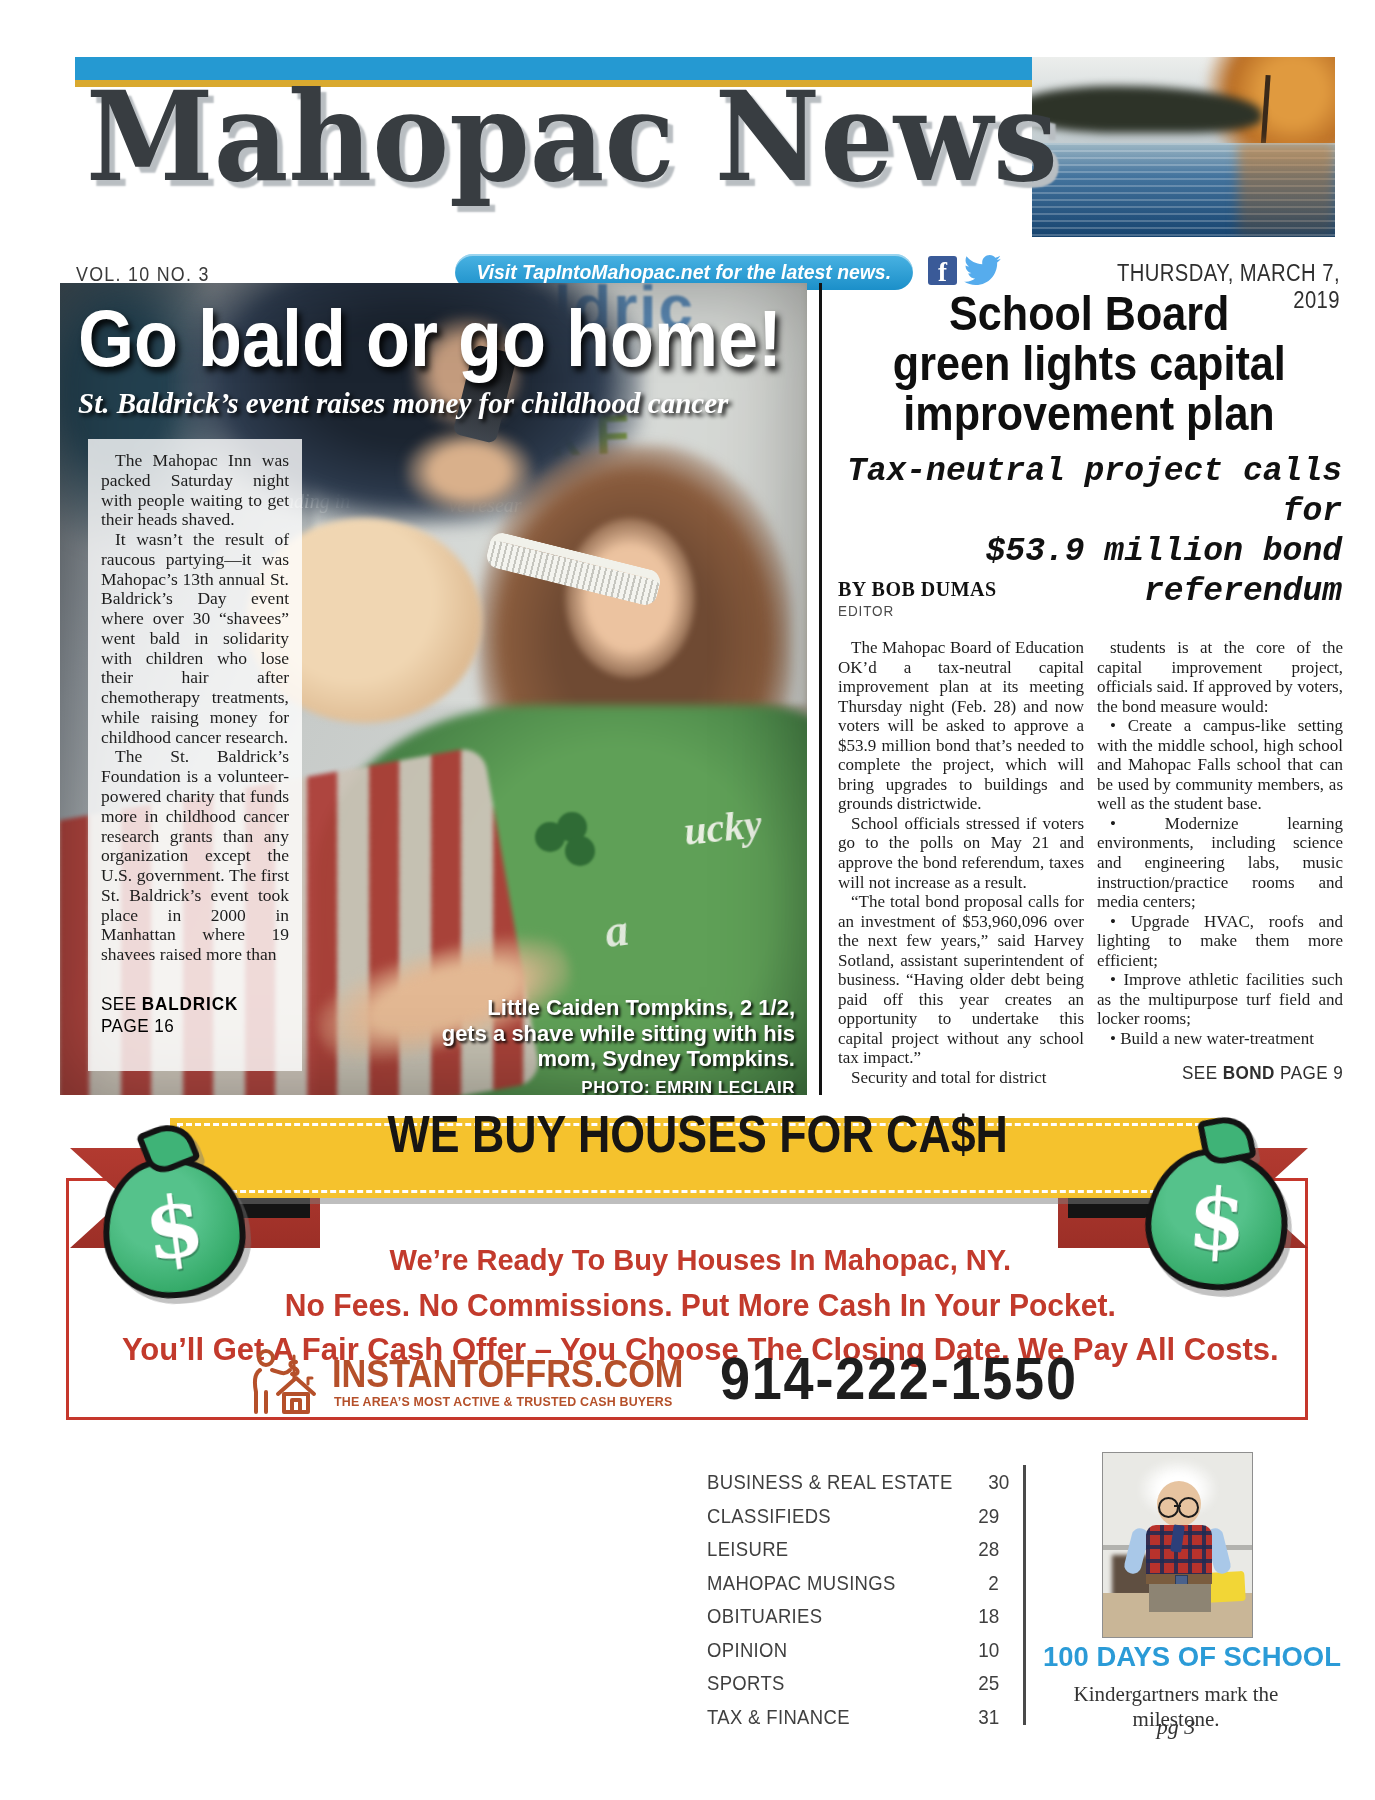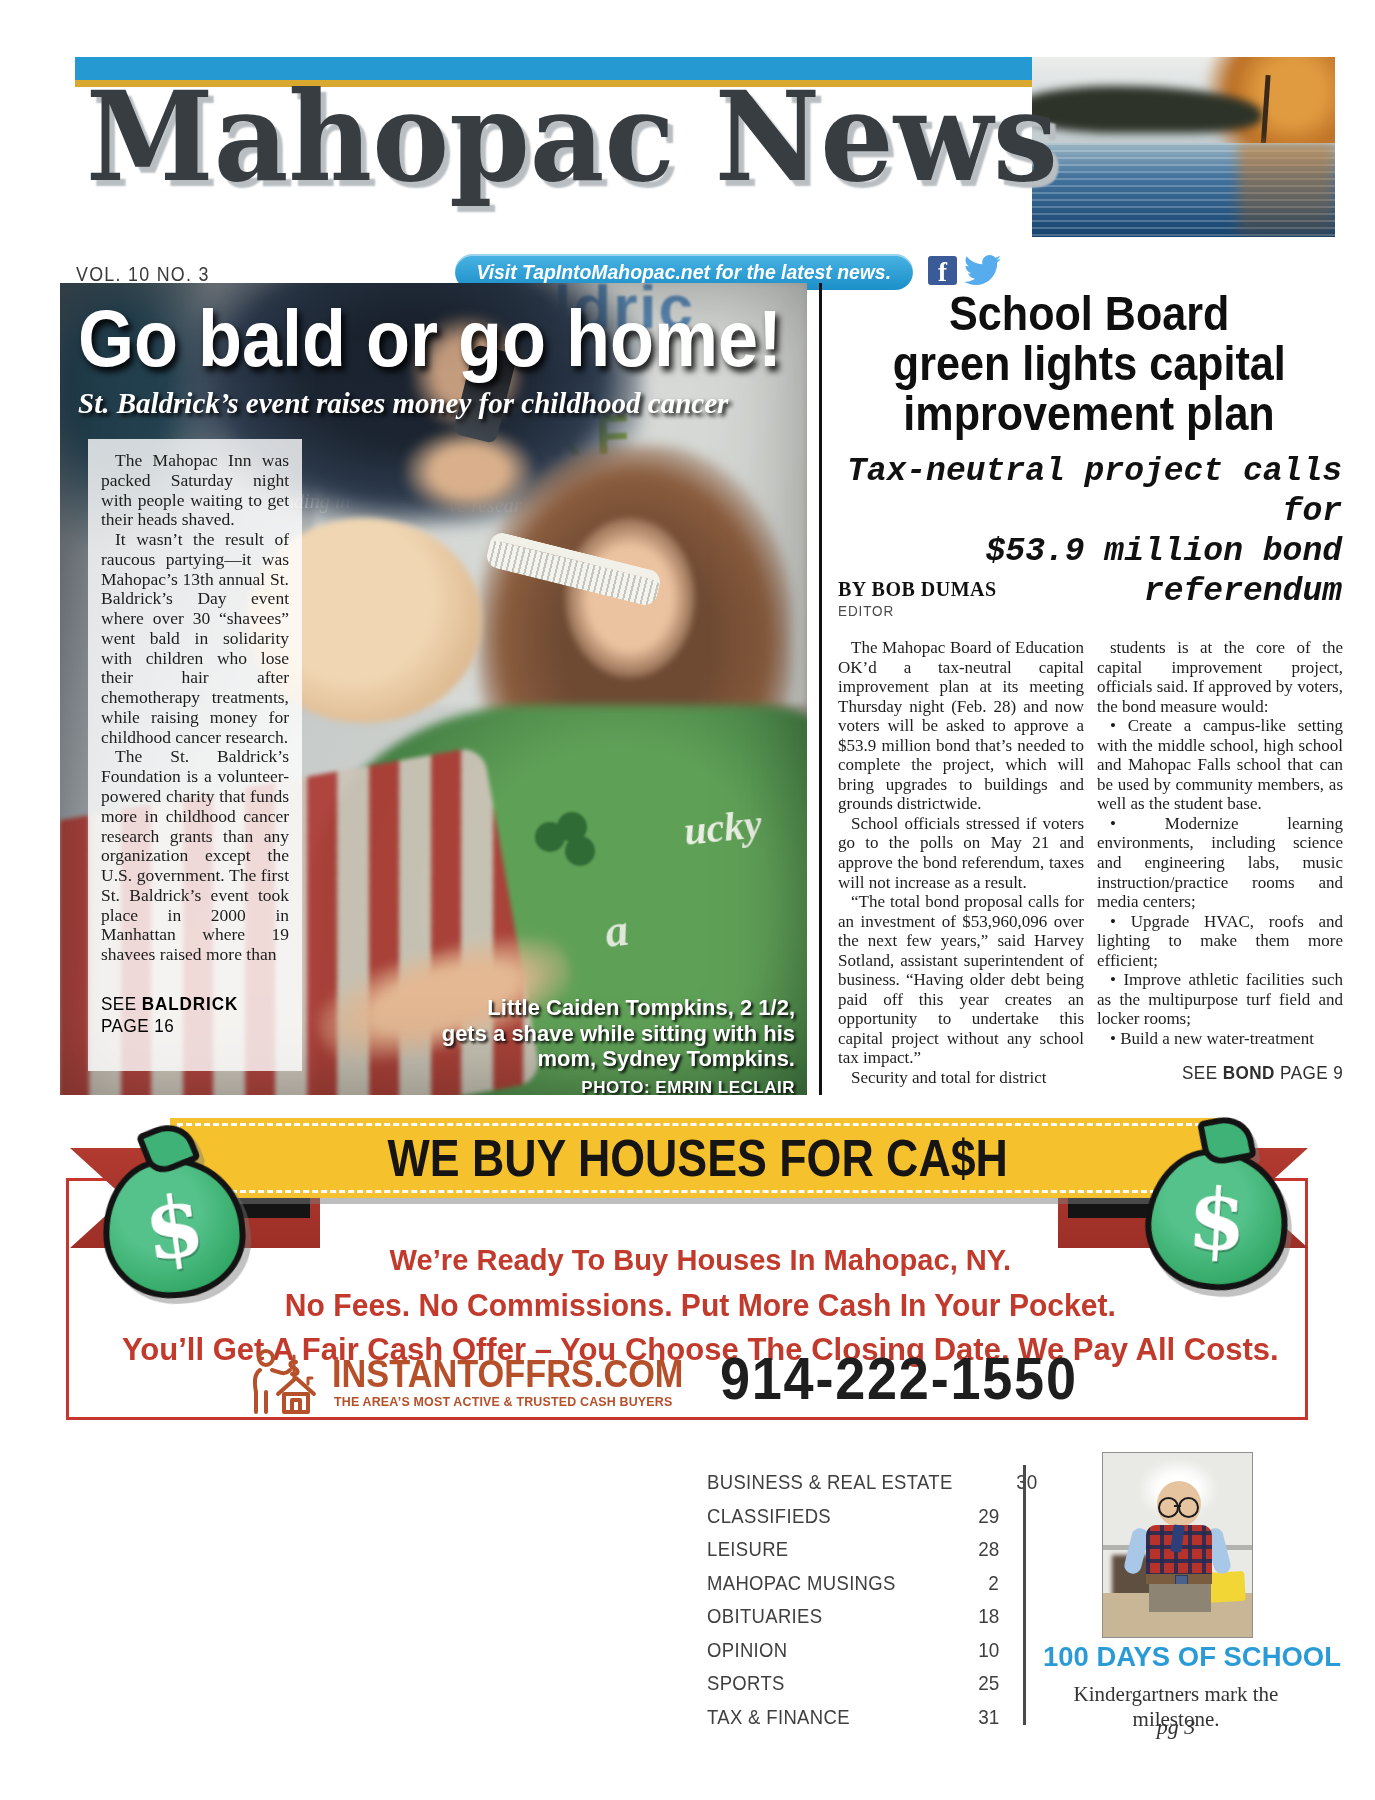--- a/index.html
+++ b/index.html
@@ -116,21 +116,21 @@
   .tail-left{left:70px;top:1148px;width:250px;height:100px;background:linear-gradient(#b23a30,#9c2f27);
       clip-path:polygon(22% 50%,0 0,100% 0,100% 100%,0 100%);}
   .tail-right{left:1058px;top:1148px;width:250px;height:100px;background:linear-gradient(#b23a30,#9c2f27);
       clip-path:polygon(0 0,100% 0,78% 50%,100% 100%,0 100%);}
   .fold-left{left:200px;top:1192px;width:110px;height:26px;background:#141414;
       clip-path:polygon(0 0,100% 0,100% 100%,30% 100%);}
   .fold-right{left:1068px;top:1192px;width:110px;height:26px;background:#141414;
       clip-path:polygon(0 0,100% 0,70% 100%,0 100%);}
   .ribbon-mid{left:170px;top:1118px;width:1056px;height:80px;background:#f5c22d;}
   .ribbon-dash{position:absolute;inset:5px 7px;border:3px dashed #fff;}
-  .ad-hl{left:170px;top:1128px;width:1056px;text-align:center;font-weight:bold;font-size:52px;color:#171513;white-space:nowrap;}
+  .ad-hl{left:170px;top:1104px;width:1056px;text-align:center;font-weight:bold;font-size:52px;color:#171513;white-space:nowrap;}
   .ad-hl span{transform:scaleX(.86);}
   .bag{width:130px;height:128px;background:radial-gradient(circle at 40% 35%,#55c28b 0 35%,#33a967 75%,#27935a 100%);
       border:6px solid #131313;border-radius:46% 54% 52% 50%/58% 56% 46% 48%;
       display:flex;align-items:center;justify-content:center;}
   .bag-wrap{filter:drop-shadow(5px 6px 0 rgba(120,120,120,.45));}
   .bag-l{left:103px;top:1158px;transform:rotate(-4deg);}
   .bag-r{left:1146px;top:1150px;transform:rotate(7deg);}
   .knot{position:absolute;left:50%;top:-34px;width:40px;height:34px;margin-left:-26px;
       background:#3fb377;border:6px solid #131313;border-radius:6px 60% 6px 40%;transform:rotate(-18deg);}
   .bag .dollar{font-family:"DejaVu Serif",serif;font-weight:bold;font-size:84px;color:#fff;
@@ -144,21 +144,21 @@
   .brand{left:332px;top:1352px;font-weight:bold;font-size:39px;color:#b5502a;white-space:nowrap;}
   .brand span{transform:scaleX(.88);}
   .tagline{left:334px;top:1394px;font-weight:bold;font-size:13.5px;color:#b5502a;letter-spacing:.2px;white-space:nowrap;}
   .tagline span{transform:scaleX(.92);}
   .phone{left:700px;top:1344px;width:480px;text-align:left;font-weight:bold;font-size:60px;color:#1e1e1e;
       letter-spacing:2px;white-space:nowrap;}
   .phone span{transform:scaleX(.9);}
 
   
   .index{left:707px;top:1470px;width:292px;}
-  .idx-row{display:flex;justify-content:space-between;align-items:baseline;height:33.5px;gap:28px;}
+  .idx-row{display:flex;justify-content:space-between;align-items:baseline;height:33.5px;}
   .idx-label{font-size:21px;color:#3f3f3f;letter-spacing:.4px;transform:scaleX(.88);transform-origin:left center;white-space:nowrap;}
   .idx-page{font-size:21px;color:#3f3f3f;transform:scaleX(.9);transform-origin:right center;}
   .idx-divider{left:1023px;top:1465px;width:2.5px;height:260px;background:#4a4a4a;}
   .kid{left:1102px;top:1452px;width:149px;height:184px;border:1px solid #8f8f8f;overflow:hidden;background:#e9e9e5;}
   .kd{position:absolute;}
   .kd-tray{left:0;top:50%;width:100%;height:5px;background:#b2b2ae;}
   .kd-floor{left:0;bottom:0;width:100%;height:24%;background:#c9b697;}
   .kd-bin{right:5%;bottom:19%;width:42px;height:30px;background:#f2d636;border-radius:4px;transform:rotate(-3deg);}
   .kd-dark{left:6%;bottom:22%;width:52px;height:42px;background:#5f4f41;filter:blur(2px);}
   .kd-hair{left:24%;top:4%;width:78px;height:58px;background:radial-gradient(#ffffff 35%,rgba(255,255,255,0) 75%);filter:blur(3px);}
@@ -204,20 +204,21 @@
     <span class="ib oc">Visit TapIntoMahopac.net for the latest news.</span>
   </div>
   <div class="abs fb">
       <span>f</span>
     </div>
   <div class="abs tw">
     <svg viewBox="0 0 24 20" width="37" height="31">
         <path fill="#56aced" d="M24 2.4c-.9.4-1.8.7-2.8.8 1-.6 1.8-1.6 2.2-2.7-1 .6-2 1-3.1 1.2C19.4.7 18.1 0 16.7 0c-2.7 0-4.9 2.2-4.9 4.9 0 .4 0 .8.1 1.1C7.8 5.8 4.1 3.8 1.7.8c-.4.7-.7 1.6-.7 2.5 0 1.7.9 3.2 2.2 4.1-.8 0-1.6-.2-2.2-.6v.1c0 2.4 1.7 4.4 3.9 4.8-.4.1-.8.2-1.3.2-.3 0-.6 0-.9-.1.6 2 2.4 3.4 4.6 3.4-1.7 1.3-3.8 2.1-6.1 2.1-.4 0-.8 0-1.2-.1 2.2 1.4 4.8 2.2 7.5 2.2 9.1 0 14-7.5 14-14v-.6c1-.7 1.8-1.6 2.5-2.6z"></path>
       </svg>
   </div>
+  <div class="abs issuedate"><span class="ib or">THURSDAY, MARCH 7, 2019</span></div>
 
   <div class="abs photo">
     <div class="ph ph-bg"></div>
     <div class="ph ph-banner-light"></div>
     <div class="ph ph-t-baldric sans">Baldric</div>
     <div class="ph ph-t-back sans">d Back F</div>
     <div class="ph ph-t-nding serif">nding in</div>
     <div class="ph ph-t-resear serif">ve resear</div>
     <div class="ph ph-tattoo"></div>
     <div class="ph ph-man"></div>

